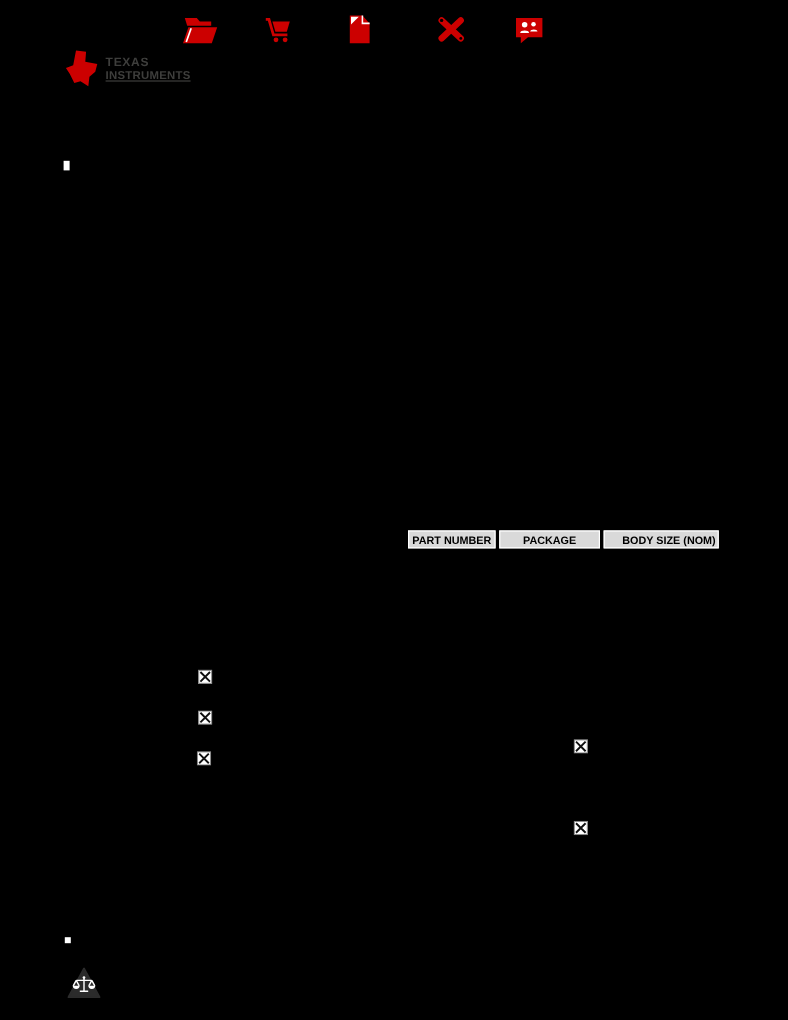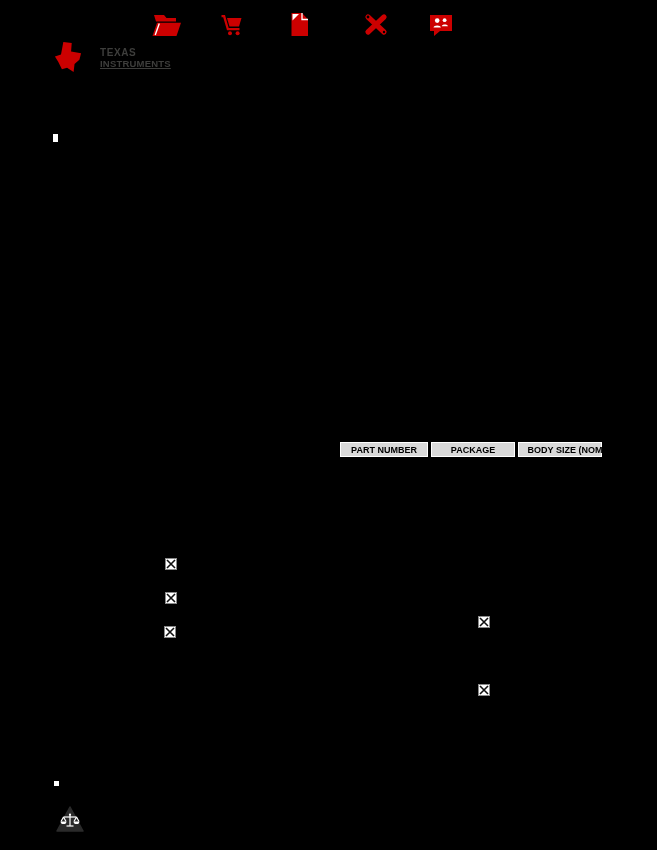--- a/index.html
+++ b/index.html
@@ -38,23 +38,23 @@
     background: var(--table-header-bg, #d9d9d9);
     border: 1px solid var(--table-border, #ffffff);
     color: var(--table-header-text, #000);
     font-size: 9px;
     font-weight: bold;
     display: flex;
     align-items: center;
     justify-content: center;
     white-space: nowrap;
   }
-  .dev-th.c1 { width: 88px; }
+  .dev-th.c1 { width: 73px; }
   .dev-th.c2 { width: 84px; }
-  .dev-th.c3 { width: 84px; padding-left: 13px; }
+  .dev-th.c3 { width: 96px; padding-left: 13px; }
 
   
   .ph { line-height: 0; }
 
   
   .frag { background: #fff; }
 
   .notice { line-height: 0; color: var(--notice-triangle, #2b2b2b); }
 </style>
 </head>
@@ -105,21 +105,21 @@
       <circle cx="15.6" cy="7.2" r="1.9" fill="#ffffff"></circle>
       <path d="M12.8 13.3 C12.8 10.9 18.9 10.9 18.9 13.3 Z" fill="#ffffff"></path>
     </svg>
   </span>
 
   <span class="abs logo-mark" style="left:54px; top:41px;">
     <svg width="28" height="33" viewBox="0 0 30 35">
       <path d="M10 1 L19 2 L18.3 11 L29 13 L27.2 20 L22 24.5 L21 33 L14 28.5 L8.5 30 L4.5 22 L1 16.5 L7.5 14.2 Z" fill="currentColor"></path>
     </svg>
   </span>
-  <div class="abs logo-text" style="left:100px; top:47px;">
+  <div class="abs logo-text" style="left:88px; top:47px;">
     <div class="l1">TEXAS</div>
     <div class="l2">INSTRUMENTS</div>
   </div>
 
   <span class="abs frag" style="left:53px; top:134px; width:5px; height:8px;"></span>
 
   <div class="abs dev-table" style="left:340px; top:442px;">
     <div class="dev-th c1">PART NUMBER</div>
     <div class="dev-th c2">PACKAGE</div>
     <div class="dev-th c3">BODY SIZE (NOM)</div>

